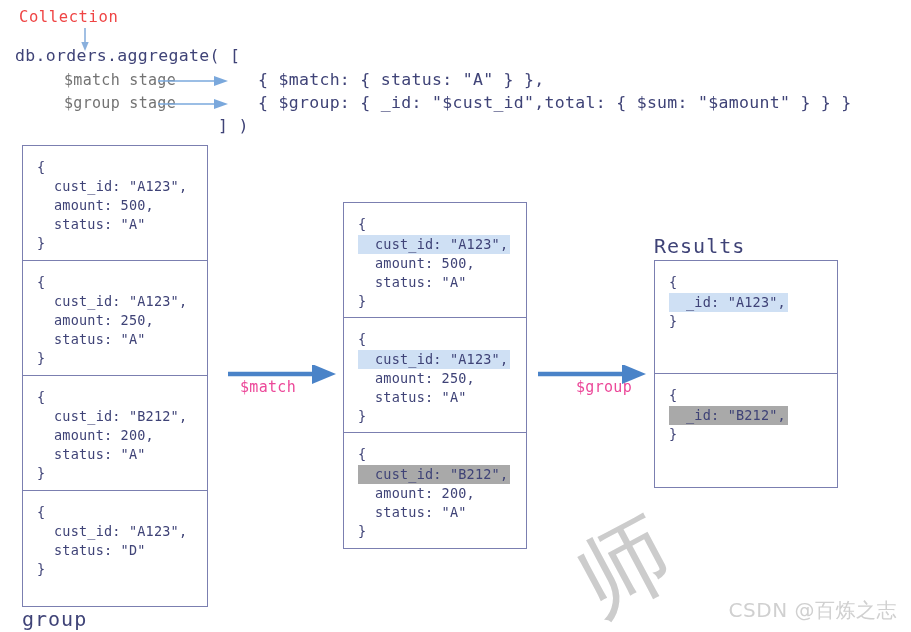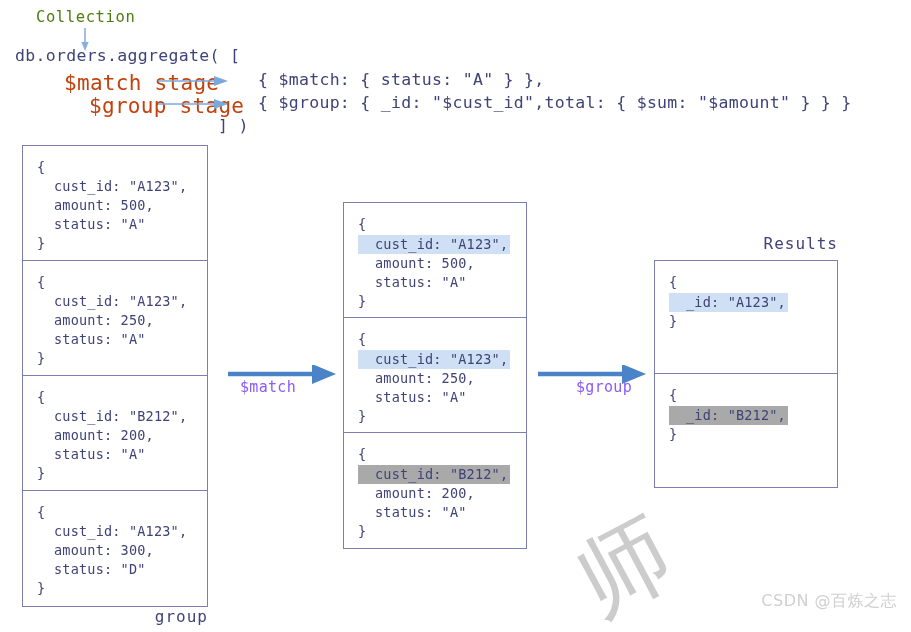--- a/index.html
+++ b/index.html
@@ -20,51 +20,51 @@
   .mono { font-family: "DejaVu Sans Mono", monospace; }
 
   
   #code-block {
     position: absolute;
     left: 0; top: 0;
     width: 911px; height: 140px;
   }
   .collection-label {
     position: absolute;
-    left: 36px; top: 8px;
+    left: 19px; top: 8px;
     font-size: 15.5px;
     letter-spacing: 0.6px;
-    color: #4d7c0f;
+    color: #ef4444;
   }
   .collection-arrow {
     position: absolute;
     left: 80px; top: 28px;
     width: 10px; height: 24px;
   }
   .code-line {
     position: absolute;
     font-size: 16.5px;
     letter-spacing: 0.3px;
     color: #3f4377;
     white-space: pre;
   }
   #code-line-0 { left: 15px;  top: 46px; }
   #code-line-1 { left: 258px; top: 70px; }
   #code-line-2 { left: 258px; top: 93px; }
   #code-line-3 { left: 218px; top: 116px; }
 
   .stage-label {
     position: absolute;
-    font-size: 21px;
+    font-size: 15px;
     letter-spacing: 0.3px;
-    color: #c2410c;
+    color: #737373;
     white-space: pre;
   }
   #stage-label-match { left: 64px; top: 71px; }
-  #stage-label-group { left: 64px; top: 94px; margin-left: 25px; }
+  #stage-label-group { left: 64px; top: 94px; }
 
   .stage-arrow {
     position: absolute;
     width: 72px; height: 14px;
   }
   #stage-arrow-match { left: 158px; top: 74px; }
   #stage-arrow-group { left: 158px; top: 97px; }
 
   
   .column {
@@ -98,22 +98,22 @@
   }
   .doc-line.hl-gray {
     display: inline-block;
     background: #a9a9a9;
     padding-left: 17px;
     padding-right: 2px;
   }
   .column-caption {
     position: absolute;
     width: 100%;
-    text-align: right;
-    font-size: 16px;
+    text-align: left;
+    font-size: 20px;
     letter-spacing: 1px;
     color: #3f4377;
   }
 
   
   #col-orders { left: 22px; top: 145px; width: 186px; }
   #col-orders .doc-stack { width: 186px; }
   #col-orders .doc { height: 115px; }
   #caption-orders { top: 462px; }
 
@@ -132,42 +132,42 @@
   .flow-arrow {
     position: absolute;
     width: 110px; height: 20px;
   }
   #flow-arrow-match { left: 228px; top: 365px; }
   #flow-arrow-group { left: 538px; top: 365px; }
   .flow-label {
     position: absolute;
     font-size: 15px;
     letter-spacing: 0.3px;
-    color: #8b5cf6;
+    color: #ec4899;
     white-space: pre;
   }
   #flow-label-match { left: 240px; top: 378px; }
   #flow-label-group { left: 552px; top: 378px; margin-left: 24px; }
 
   
   #watermark-glyph {
     position: absolute;
     left: 562px; top: 548px;
     font-size: 92px;
     line-height: 92px;
     color: #cccccc;
     transform: rotate(-28deg);
     transform-origin: left top;
     font-family: "DejaVu Sans", sans-serif;
     user-select: none;
   }
   #watermark-csdn {
     position: absolute;
-    right: 14px; bottom: 20px;
-    font-size: 16px;
+    right: 14px; bottom: 8px;
+    font-size: 20px;
     color: #d0d0d0;
     font-family: "DejaVu Sans", sans-serif;
     letter-spacing: 0.5px;
     white-space: nowrap;
   }
 </style>
 </head>
 <body>
 
 <div id="code-block">
@@ -220,21 +220,20 @@
       <span class="doc-line">{</span>
       <span class="doc-line indent">cust_id: "B212",</span>
       <span class="doc-line indent">amount: 200,</span>
       <span class="doc-line indent">status: "A"</span>
       <span class="doc-line">}</span>
     </div>
 
     <div class="doc">
       <span class="doc-line">{</span>
       <span class="doc-line indent">cust_id: "A123",</span>
-      <span class="doc-line indent">amount: 300,</span>
       <span class="doc-line indent">status: "D"</span>
       <span class="doc-line">}</span>
     </div>
 
   </div>
   <div class="column-caption" id="caption-orders">group</div>
 </div>
 
 <svg class="flow-arrow" id="flow-arrow-match" viewBox="0 0 110 20">
   <line x1="0" y1="9" x2="86" y2="9" stroke="#4a83c8" stroke-width="4.5"></line>

